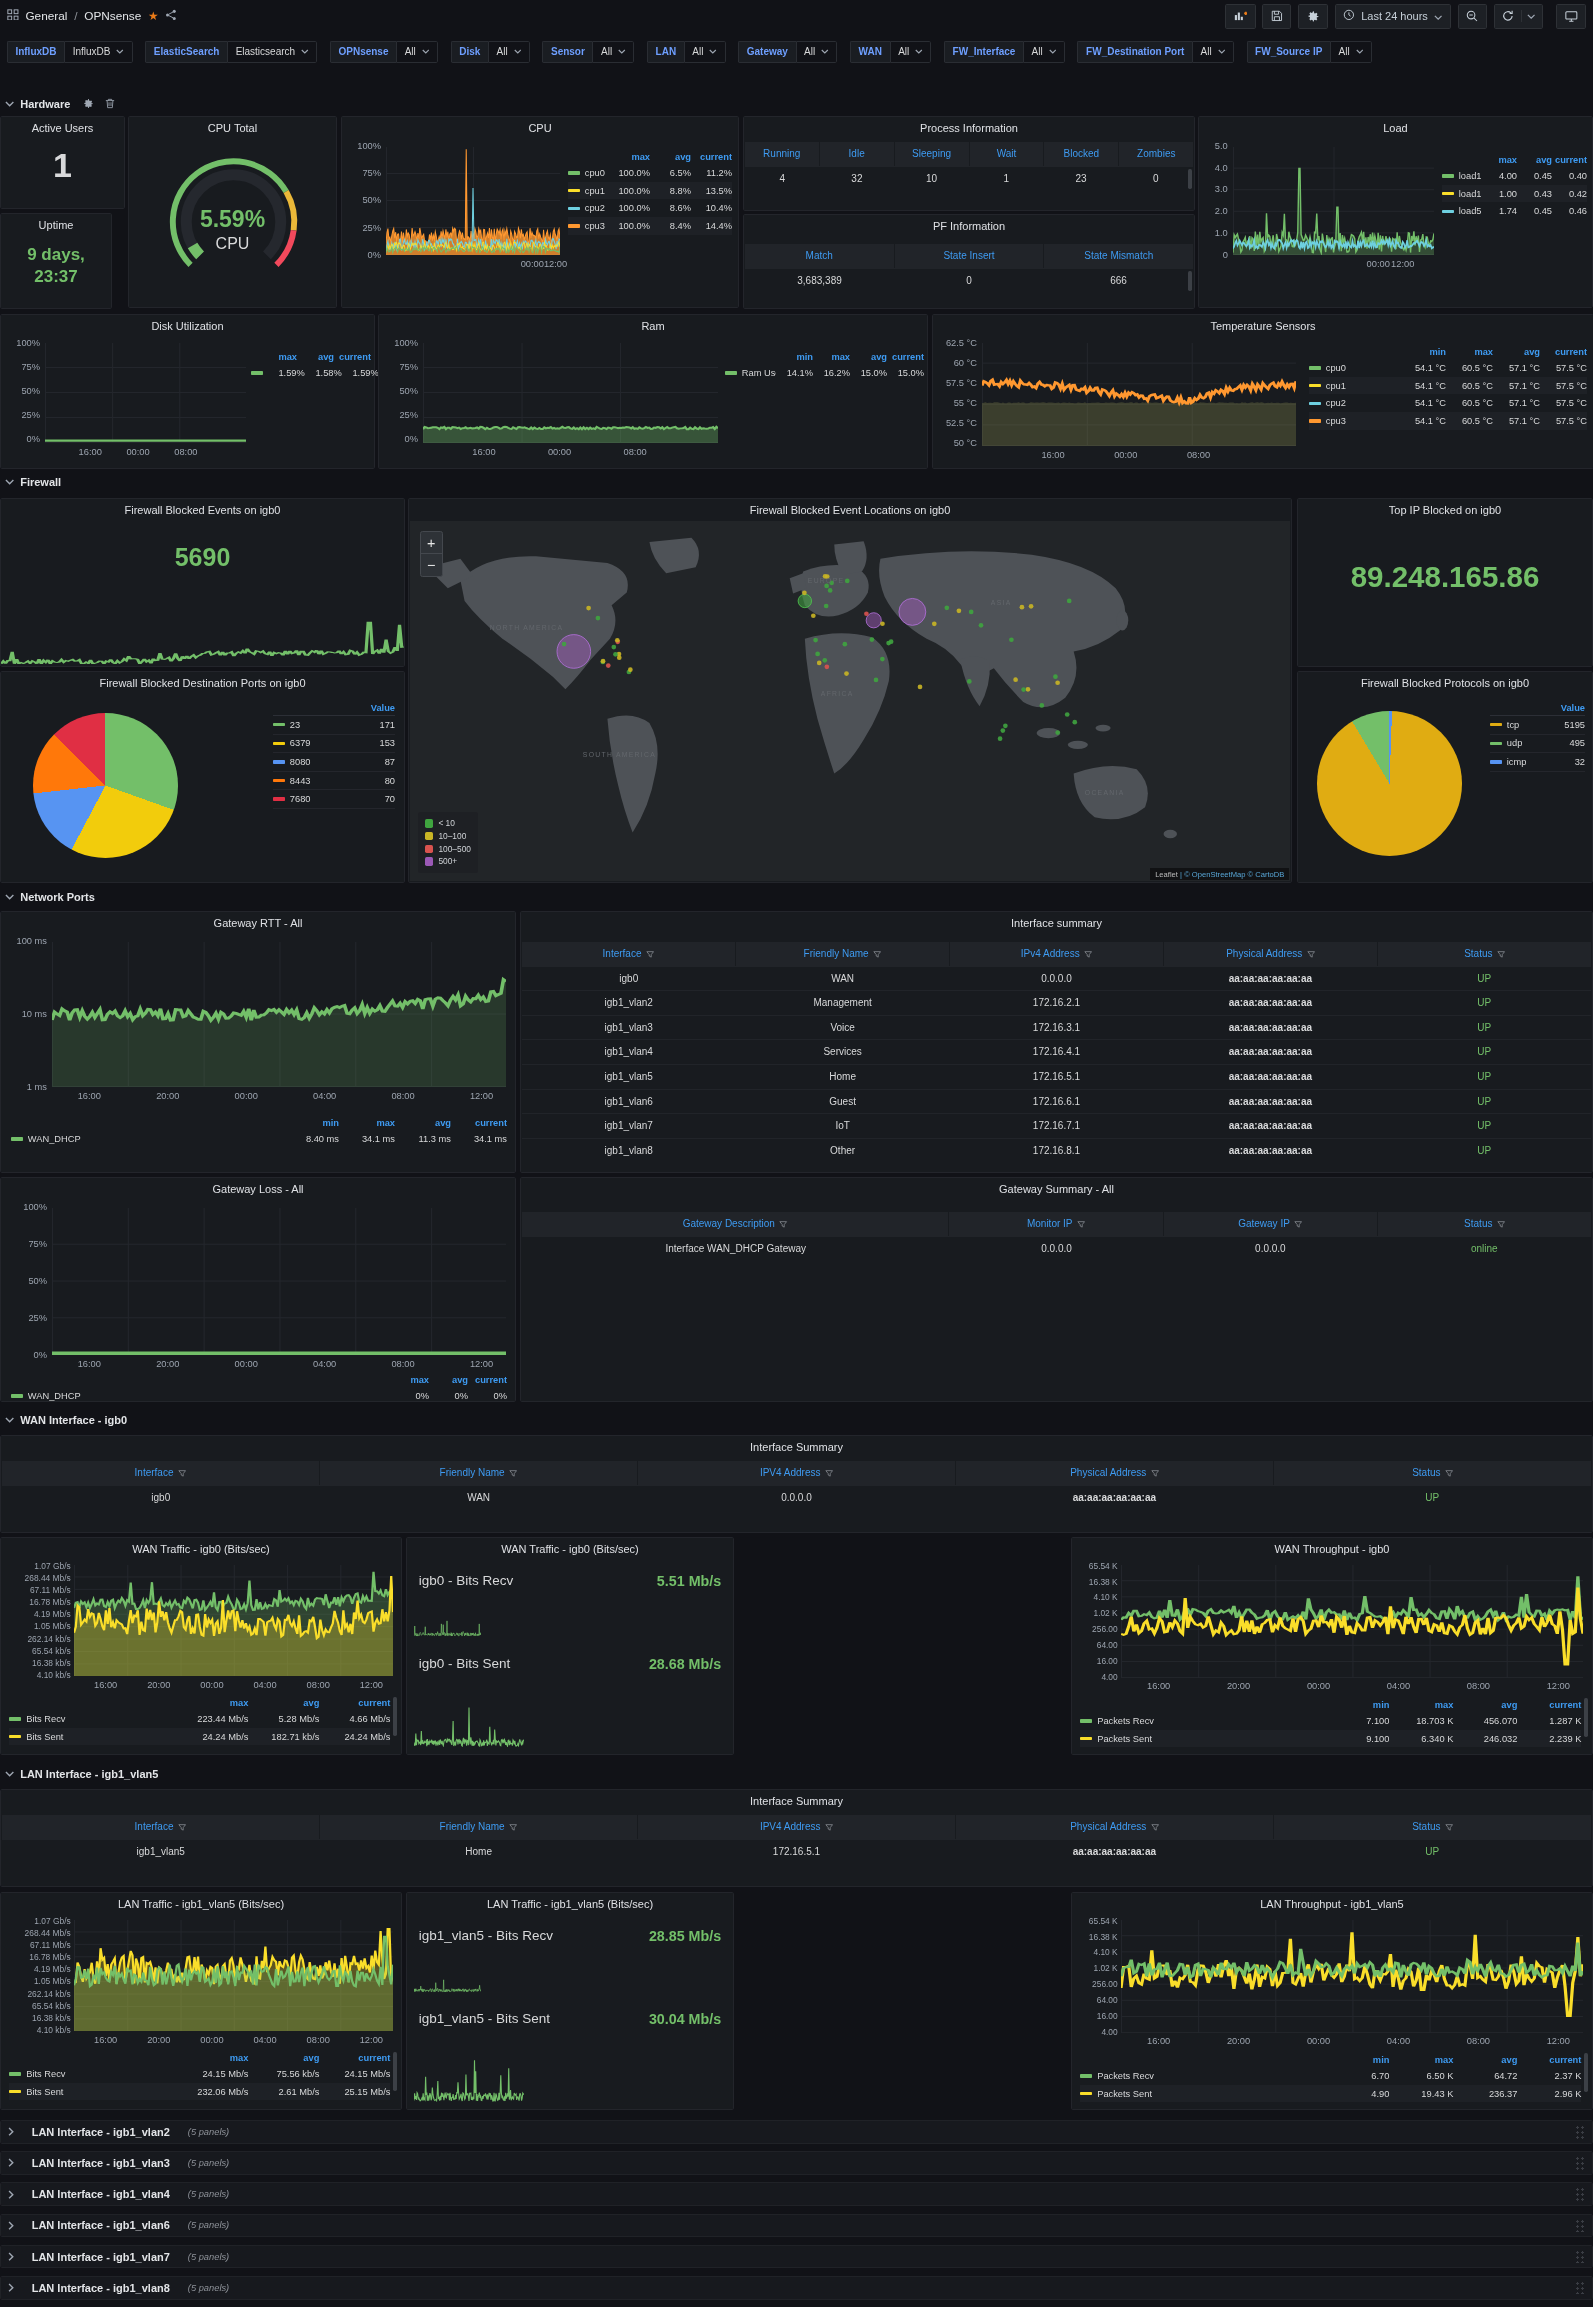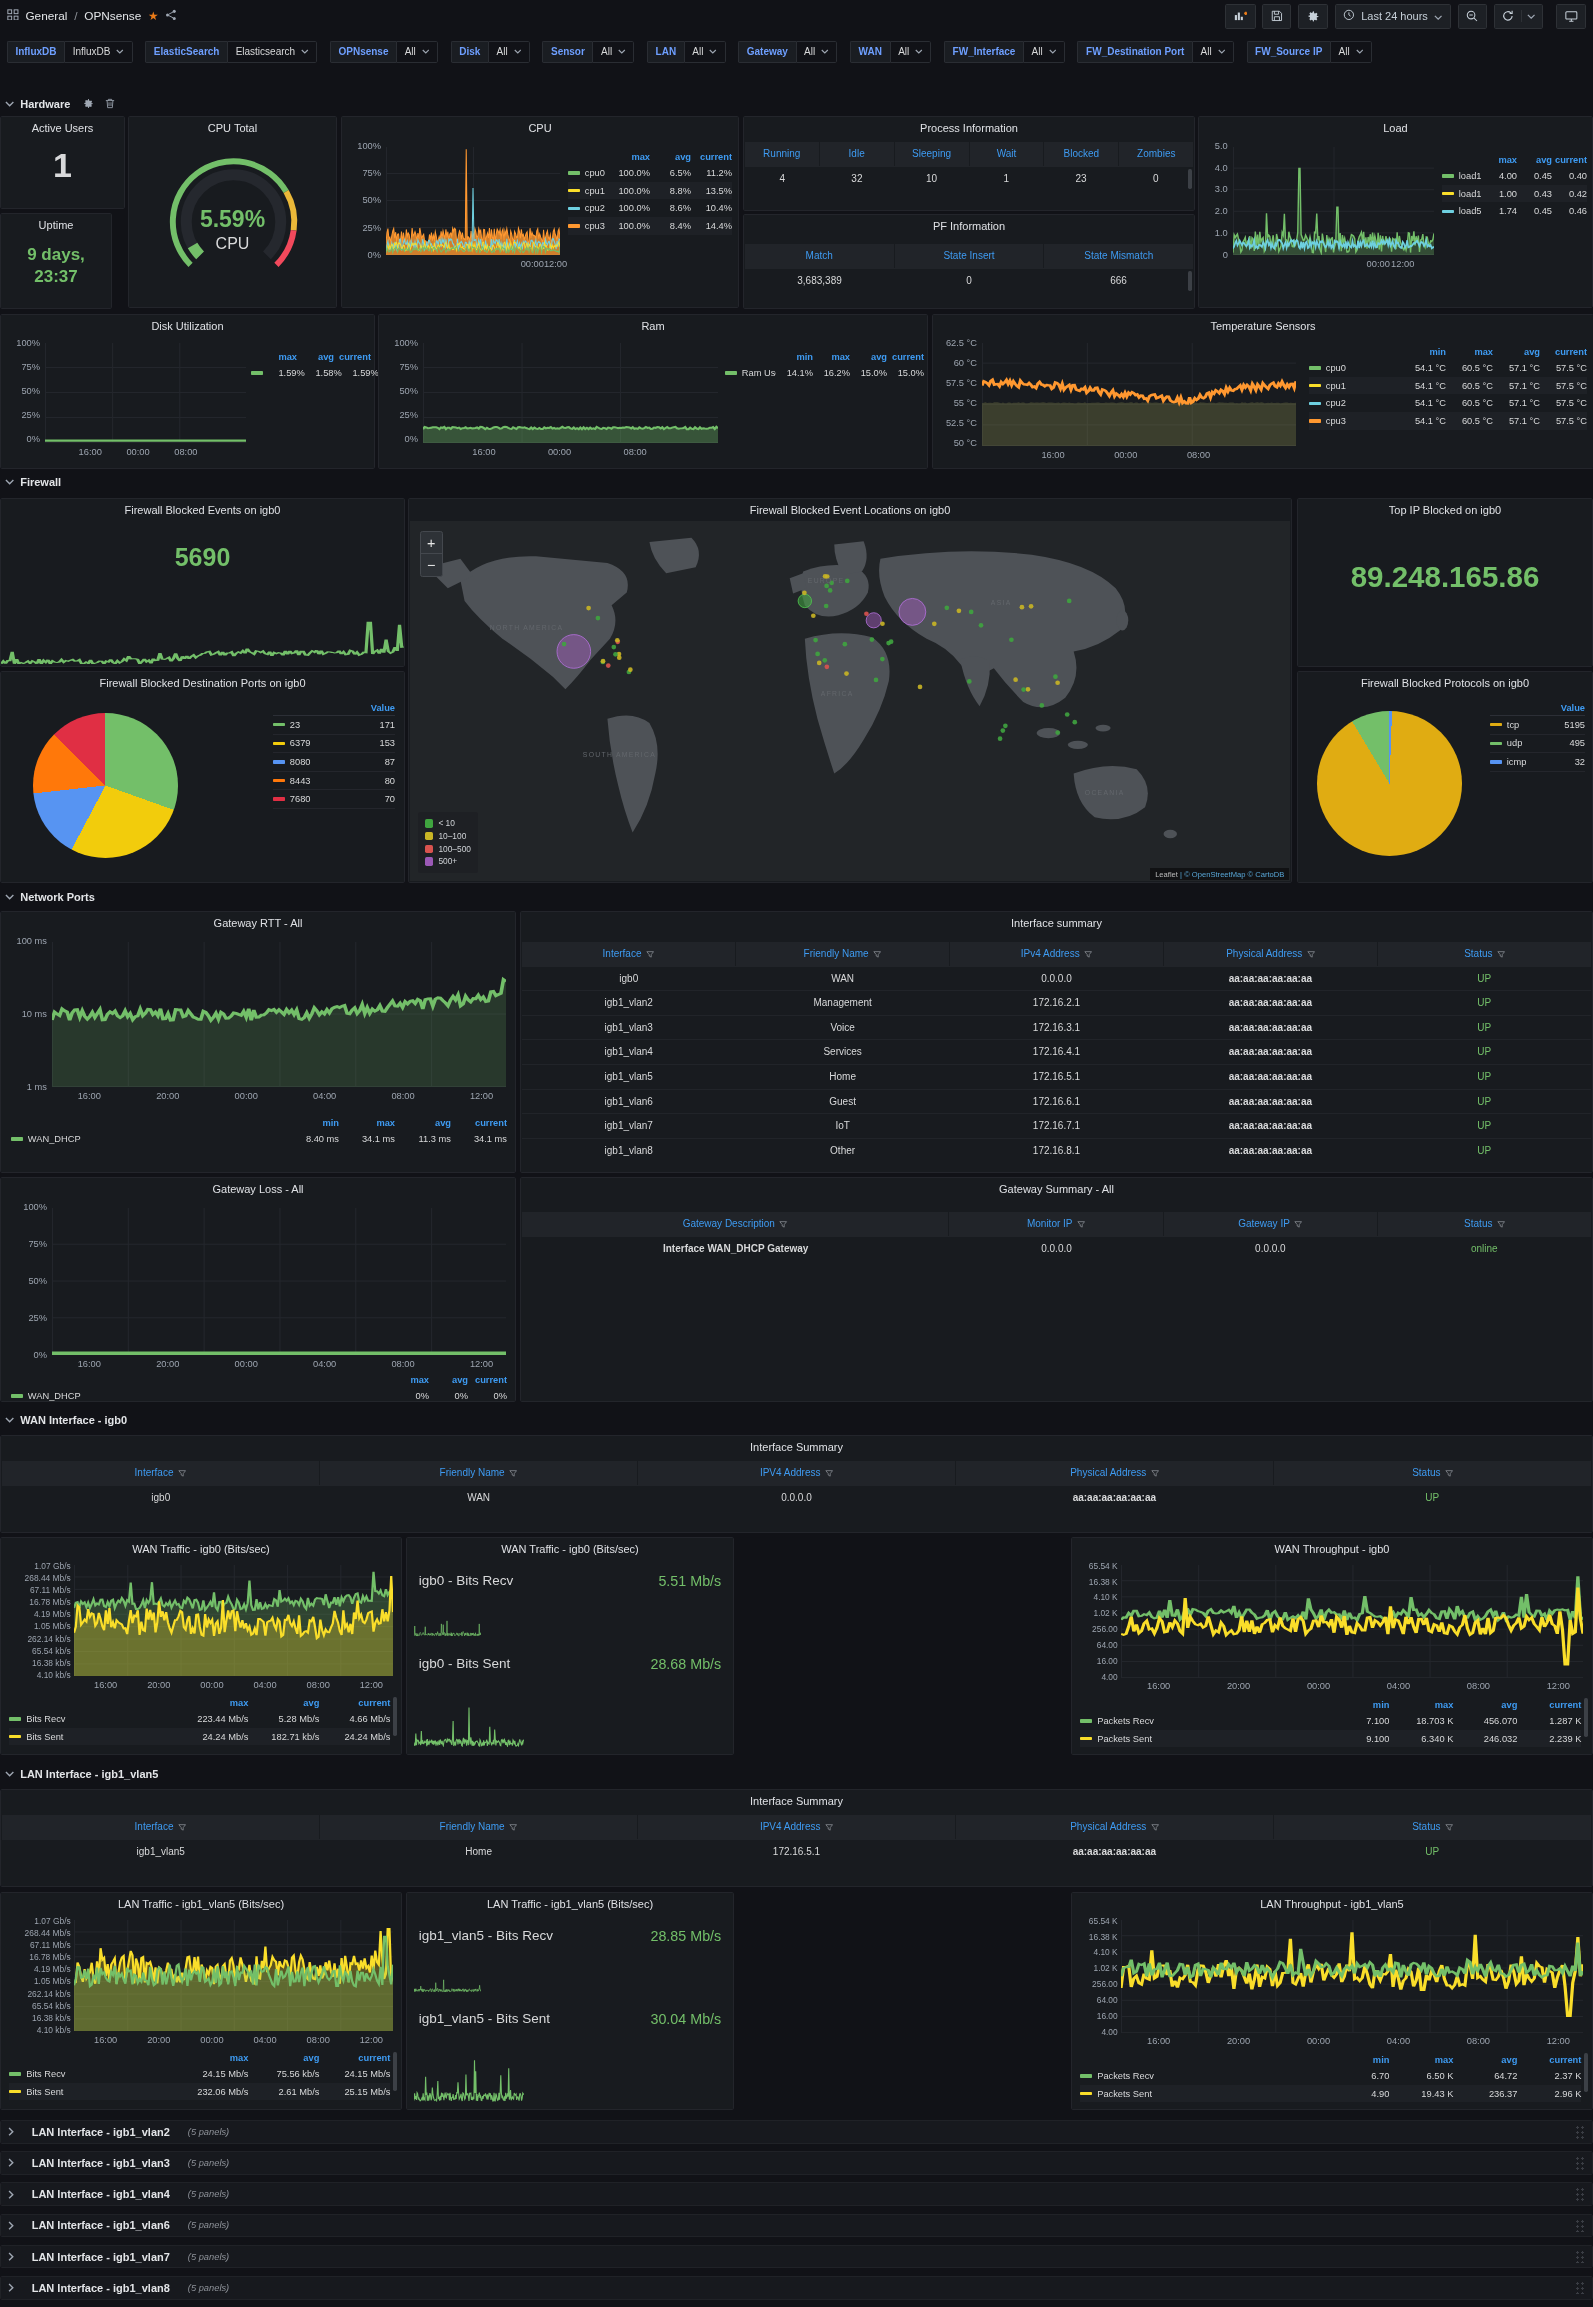--- a/index.html
+++ b/index.html
@@ -25,42 +25,42 @@
   .lvcols{display:contents}
   .tbl{position:absolute}
   .thead{display:flex;background:#212429}
   .th{flex:1;height:23.6px;display:flex;align-items:center;justify-content:center;gap:4.2px;color:#3e9bf2;font-size:10px;border-right:0.8px solid #181b1f}
   .th:last-child{border-right:none}
   .trows .trow{display:flex;border-top:0.8px solid #212429}
   .trow .td{flex:1;height:23.6px;line-height:23.6px;text-align:center;font-size:10px;color:#d8d9da;white-space:nowrap;overflow:hidden}
   .mac4 .td:nth-child(4){font-weight:bold}
   .stat5 .td:nth-child(5){color:#73bf69}
   .gw .td:nth-child(1),.gw .th:nth-child(1){flex:2}
-  .gw .td:nth-child(1){font-weight:bold}
+  .gw .td:nth-child(1){font-weight:normal}
   .gw .td:nth-child(4){color:#73bf69}
   .rowhdr{position:absolute;display:flex;align-items:center;gap:5.9px;color:#e3e5e8;font-size:11px;font-weight:600;height:18.6px;cursor:pointer}
   .note{color:#8e9299;font-style:italic;font-weight:400;font-size:9.3px}
   .bigval{position:absolute;left:0;right:0;text-align:center;color:#73bf69;font-weight:bold}
   .pie{position:absolute;border-radius:50%}
   .pie-legend .lh{border-bottom:0.8px solid #2c2f36;justify-content:flex-end}
   .pie-legend .lrow{border-bottom:0.8px solid #24262c;height:18.6px}
   .vars{position:absolute;display:flex;align-items:center;flex-wrap:nowrap}
   .vargroup{display:flex;align-items:center;margin-right:12.7px}
   .varlabel{background:#1a1d22;border:0.8px solid #2a2d33;border-right:none;color:#6e9fff;font-size:10px;font-weight:600;padding:0 7.6px;height:22px;display:flex;align-items:center;border-radius:1.7px 0 0 1.7px;white-space:nowrap}
   .varvalue{background:#111217;border:0.8px solid #2a2d33;color:#d8d9da;font-size:10px;padding:0 7.6px;height:22px;display:flex;align-items:center;gap:5.9px;border-radius:0 1.7px 1.7px 0;white-space:nowrap;cursor:pointer}
   .hbtn{height:25px;background:#1d2025;border:0.8px solid #2e3136;border-radius:1.7px;display:flex;align-items:center;justify-content:center;color:#c7d0d9;font-size:11px;gap:5.9px;padding:0 7.6px;cursor:pointer}
   .hdr{position:absolute;top:0;left:0;right:0;height:32px;display:flex;align-items:center;padding:0 6.8px}
   .crumbs{display:flex;align-items:center;gap:6.8px;font-size:11.8px;color:#e3e5e8}
   .star{color:#eb7b18;font-size:11.8px}
   .collapsed{display:flex;flex-direction:column;gap:7.6px;position:absolute}
   .crow{height:23.6px;background:#17191e;border:0.8px solid #202227;border-radius:1.7px;display:flex;align-items:center;gap:18px;padding:0 6.8px;cursor:pointer}
   .crow .ct{font-size:11px;font-weight:600;color:#e3e5e8}
   .drag{width:10px;height:13.5px;margin-left:auto;background-image:radial-gradient(#3a3d44 1.3px,transparent 1.4px);background-size:5px 5px}
   .statlabel{position:absolute;font-size:13.5px;color:#d8d9da;white-space:nowrap}
-  .statval{position:absolute;font-size:14.3px;font-weight:normal;color:#73bf69;white-space:nowrap;text-align:center}
+  .statval{position:absolute;font-size:14.3px;font-weight:bold;color:#73bf69;white-space:nowrap;text-align:center}
   .maplab{position:absolute;color:#63676c;font-size:6.8px;letter-spacing:1.3px;white-space:nowrap}
   .mapzoom{position:absolute;width:23px;background:#2e3237;border:0.8px solid #44484e;border-radius:2.5px;overflow:hidden;z-index:4}
   .mapzoom div{height:22px;display:flex;align-items:center;justify-content:center;color:#e8e8e8;font-size:14.3px;cursor:pointer}
   .mapzoom div:first-child{border-bottom:0.8px solid #44484e}
   .maplegend{position:absolute;background:rgba(30,32,36,.92);border-radius:2.5px;padding:5px 6.8px;z-index:4}
   .maplegend .mlr{display:flex;align-items:center;gap:5px;height:12.7px;font-size:8.4px;color:#cfd2d6}
   .mlsw{width:8.4px;height:8.4px;border-radius:1.7px;flex:none}
   .attrib{position:absolute;right:0.8px;bottom:0.8px;background:rgba(0,0,0,.5);font-size:7.6px;padding:1.7px 5px;color:#bbb;z-index:4}
   .attrib .lk{color:#58a6d6}
   .scrollthumb{position:absolute;width:3.4px;background:#3c4046;border-radius:1.7px}

